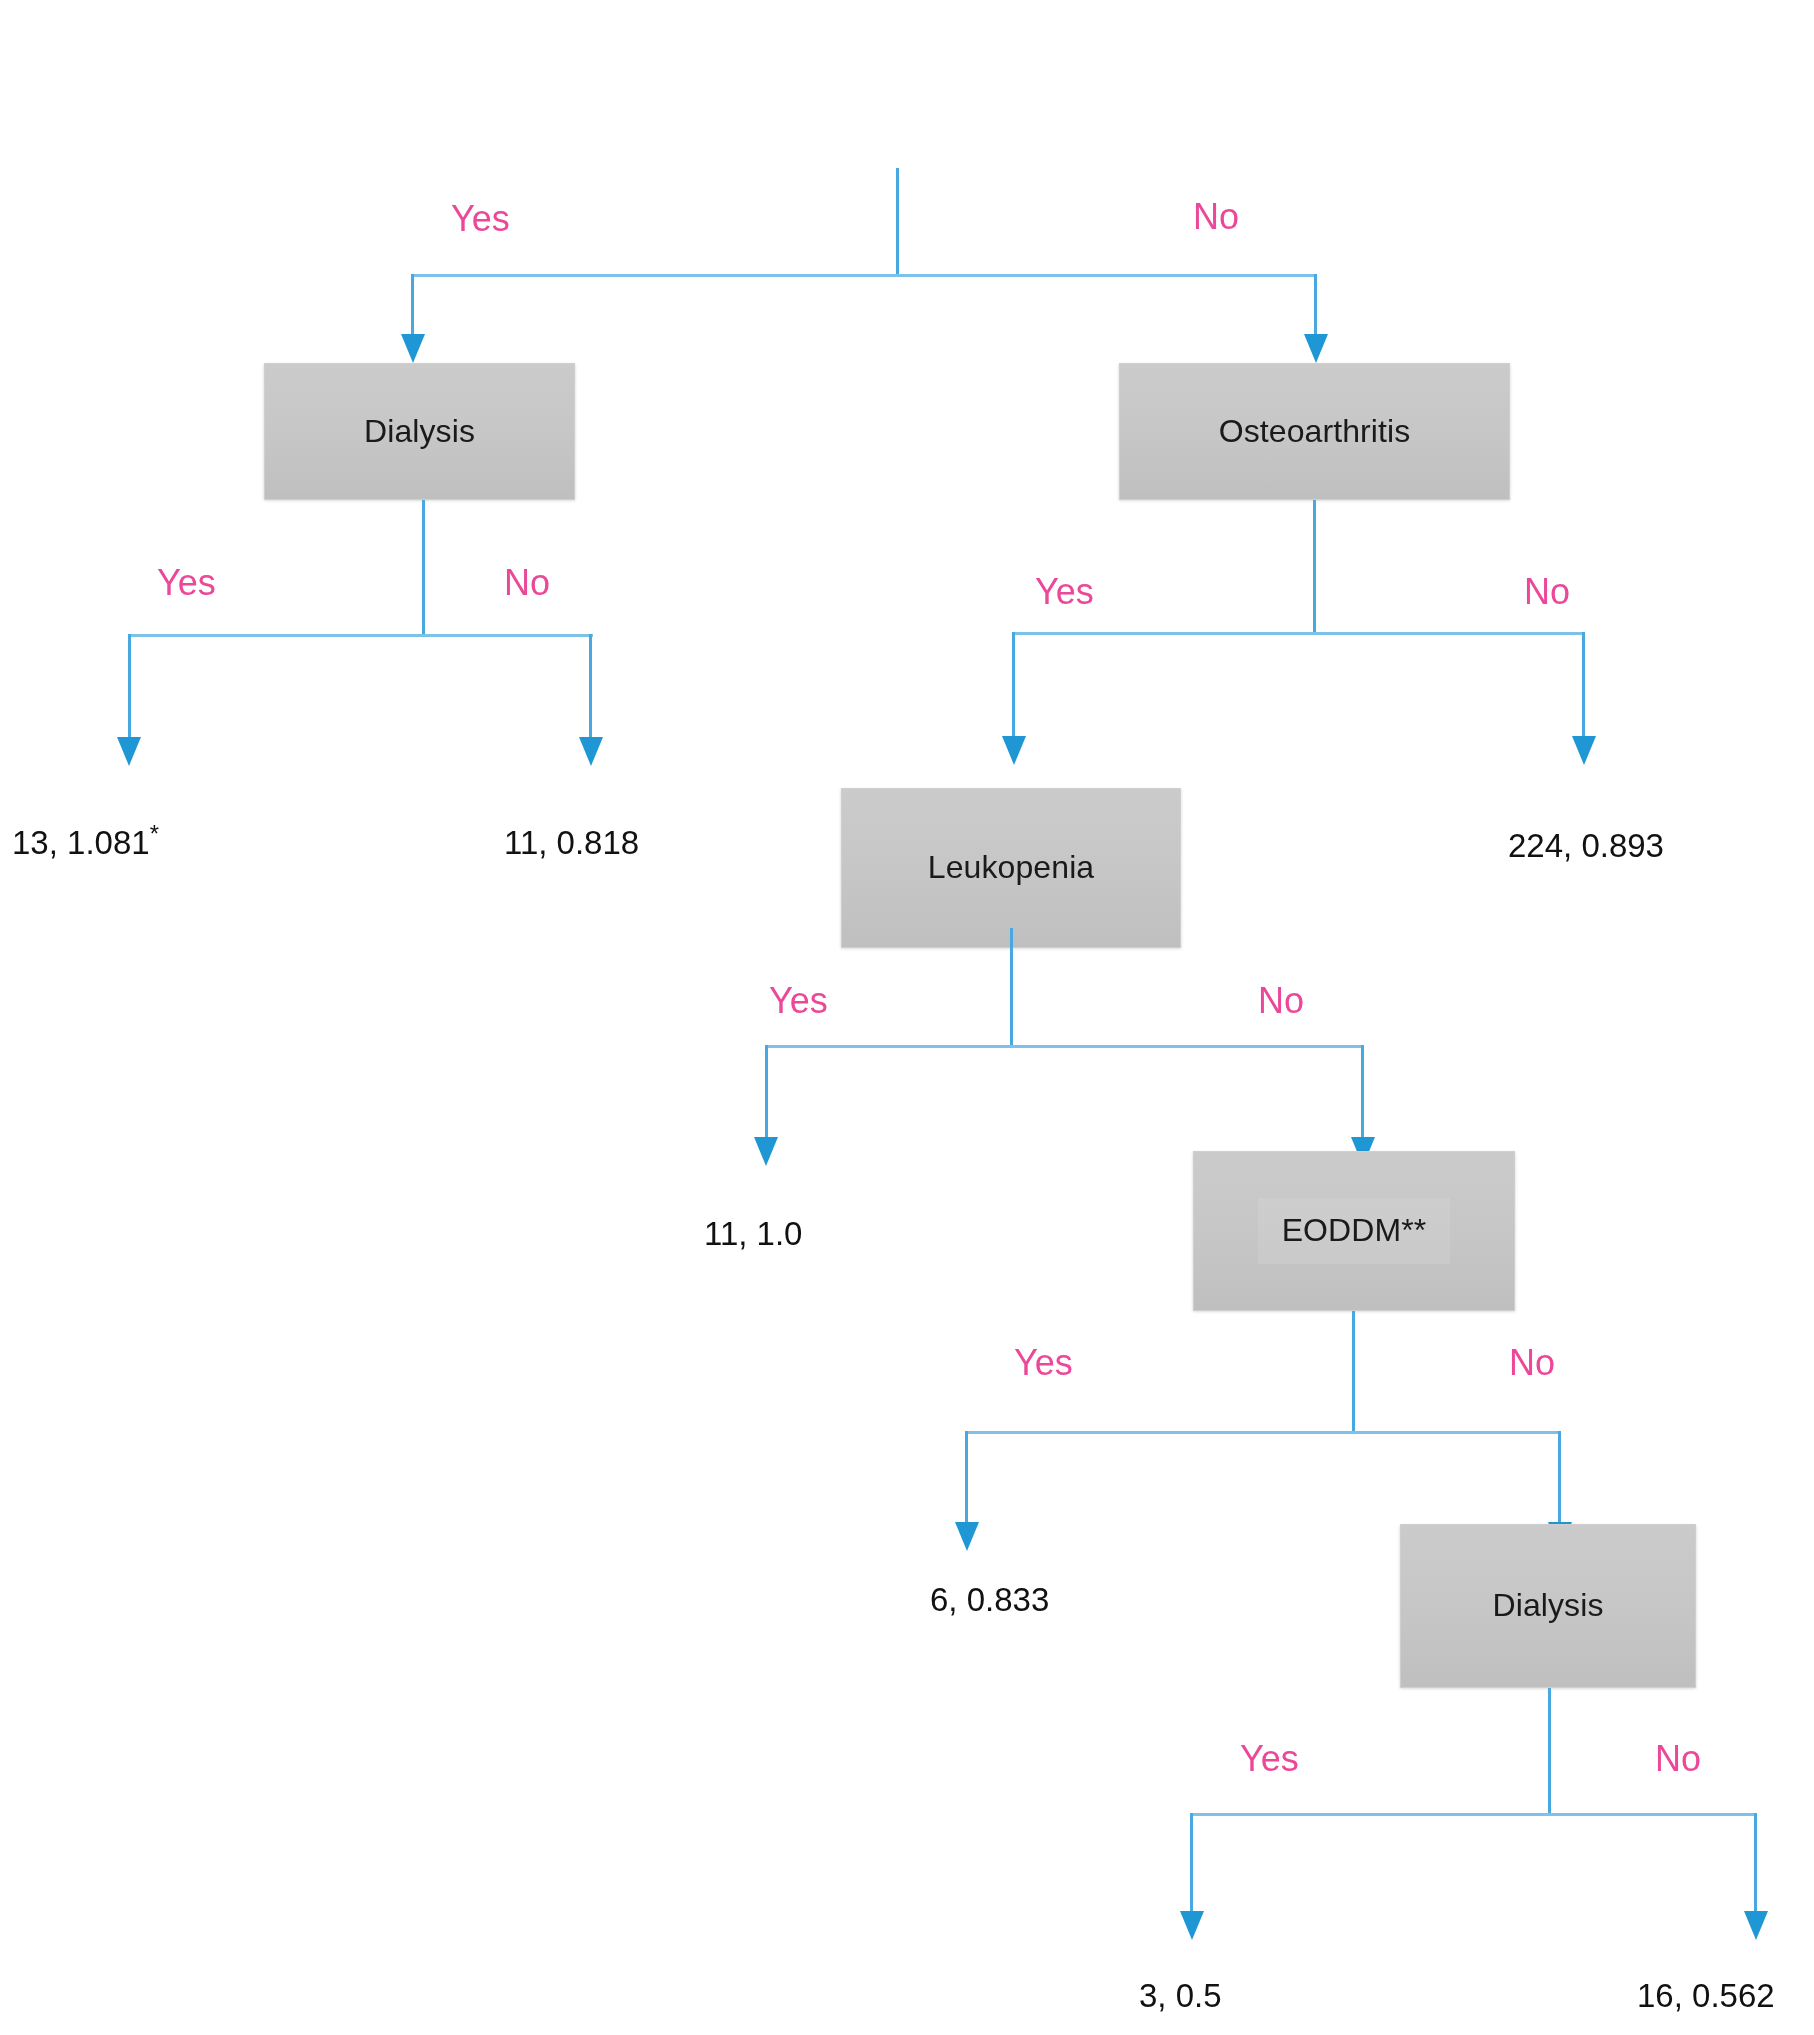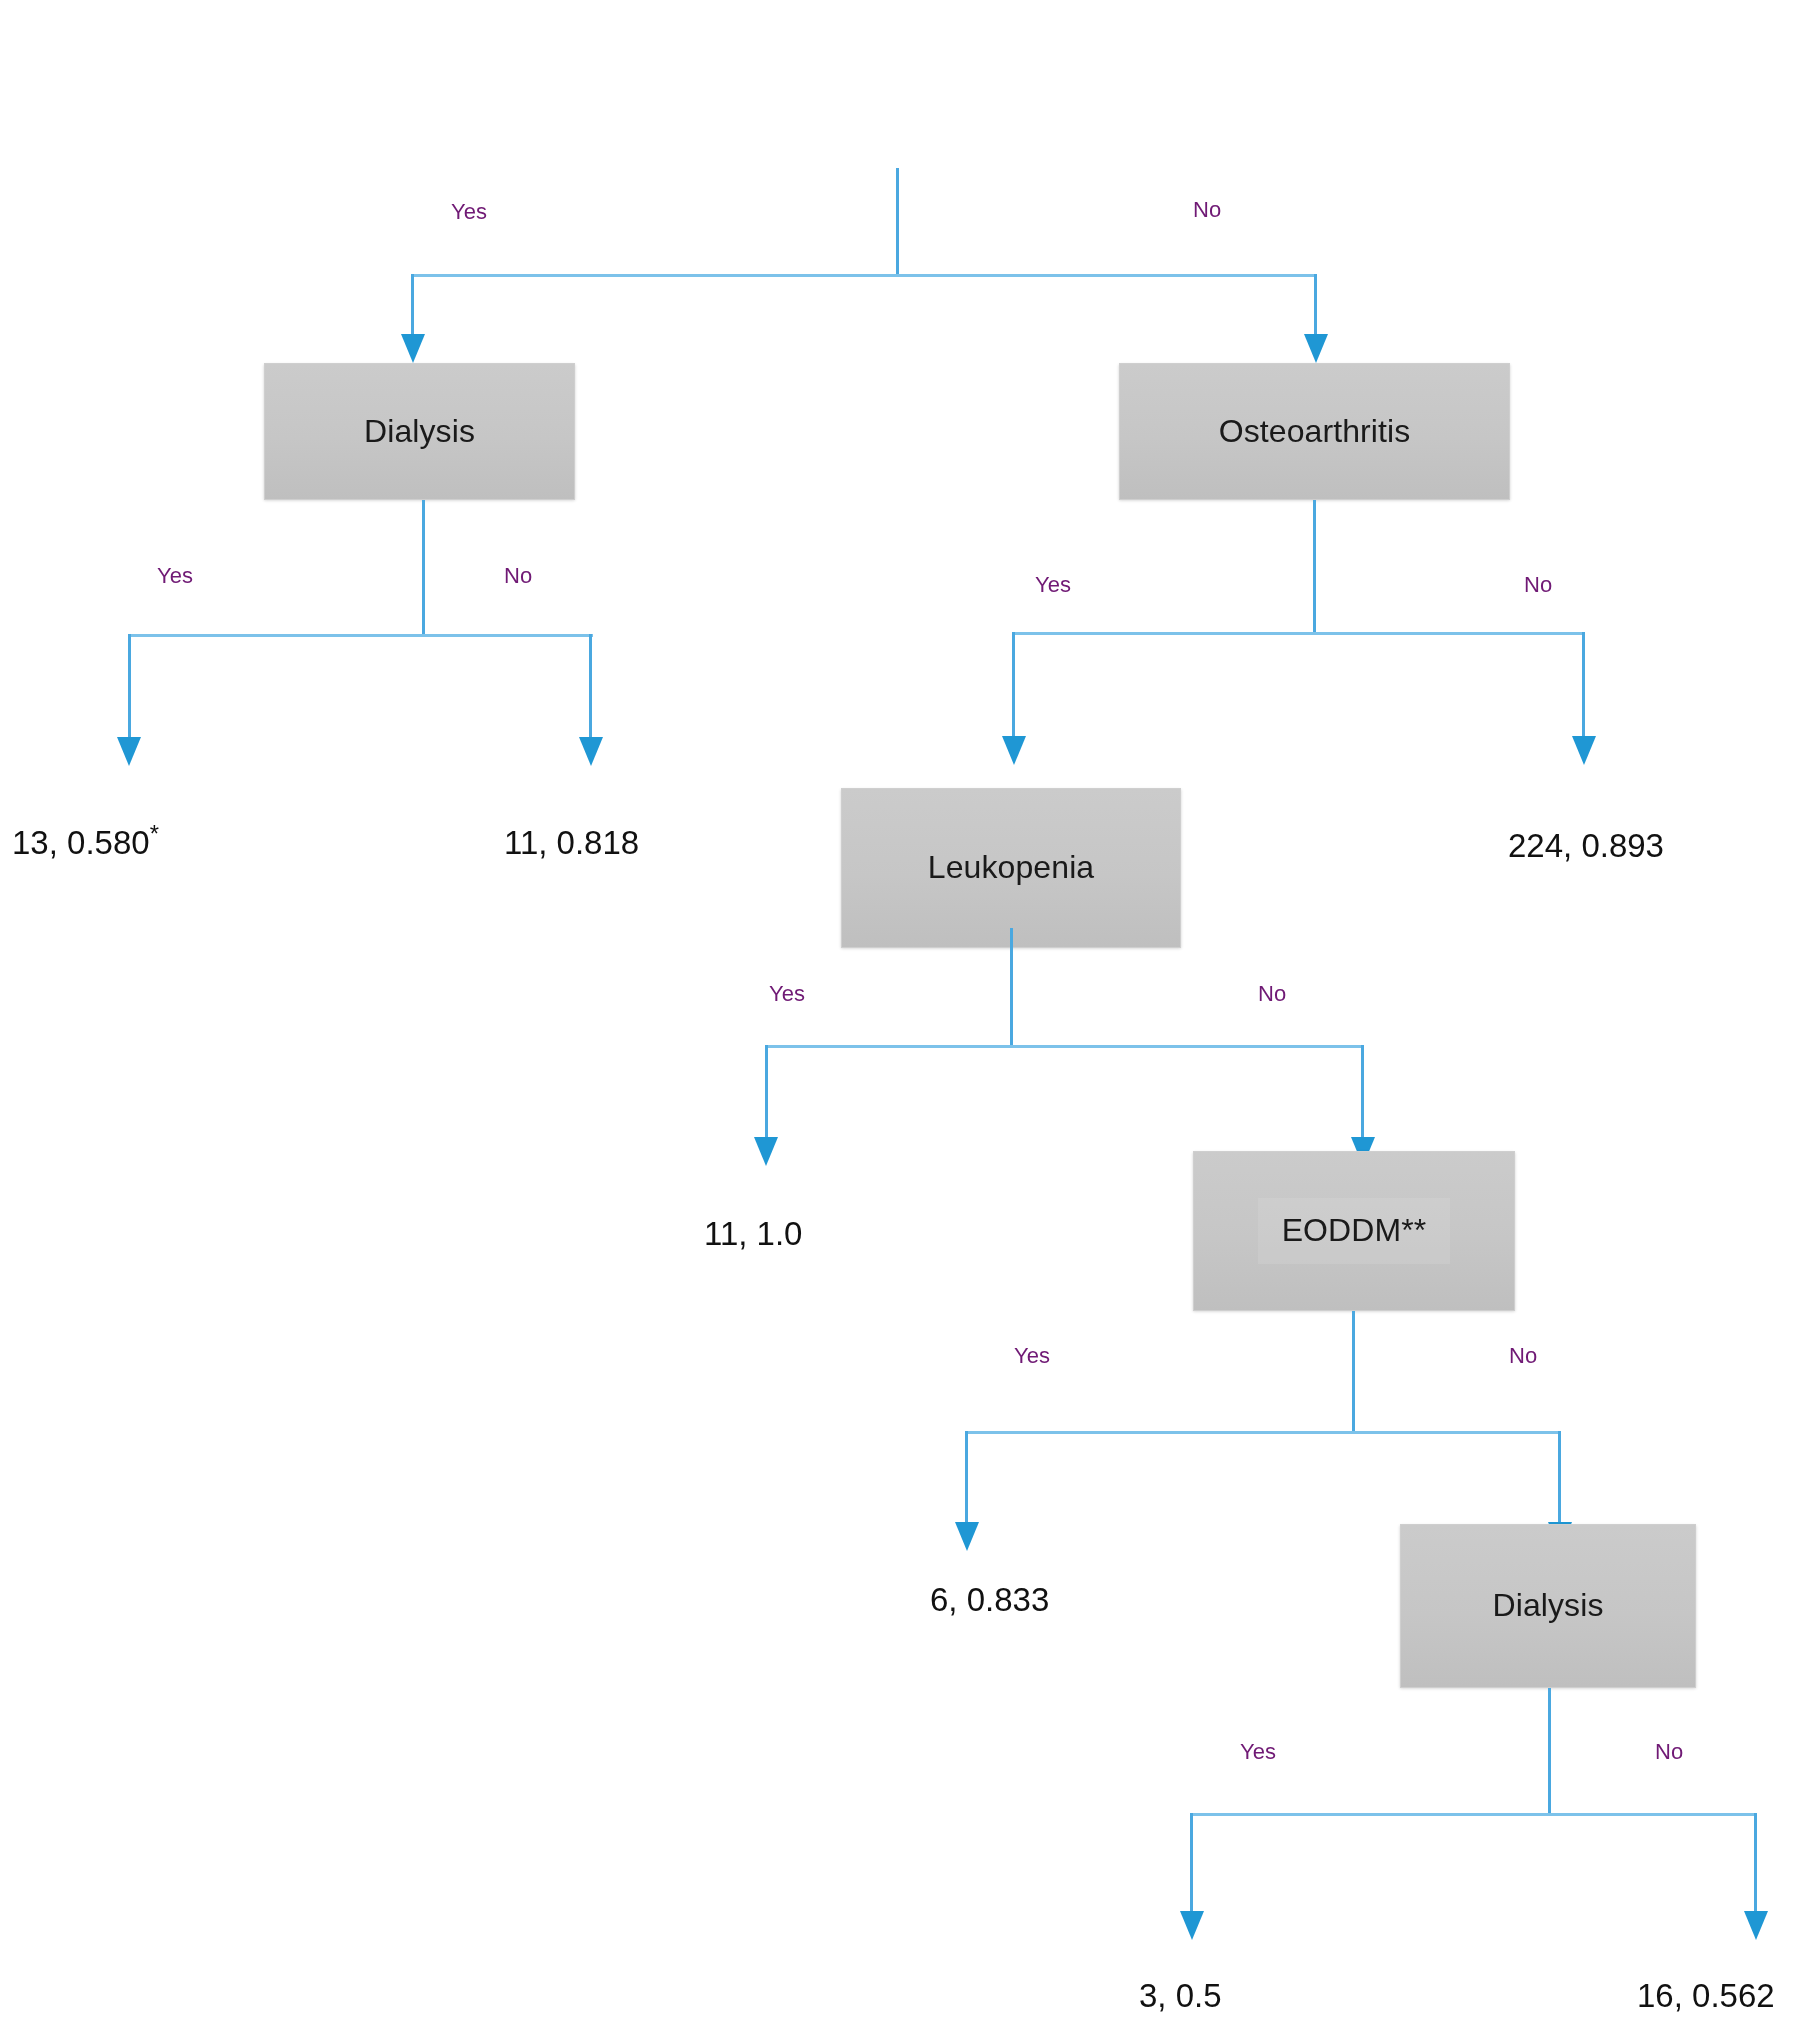--- a/index.html
+++ b/index.html
@@ -50,22 +50,22 @@
     line-height: 1;
   }
   .leaf sup {
     font-size: 0.72em;
     vertical-align: super;
     line-height: 0;
   }
   
   .branch-label {
     position: absolute;
-    color: #701a75;
-    font-size: 22px;
+    color: #ec4899;
+    font-size: 36px;
     white-space: nowrap;
     line-height: 1;
   }
   
   .vline {
     position: absolute;
     width: 3px;
     background: #4aa8e0;
   }
   .hline {
@@ -111,21 +111,21 @@
   <div class="hline" style="left:128px; top:634px; width:465px; height:3px;"></div>
   <div class="arm" style="left:128px; top:634px; width:3px; height:107px;"></div>
   <div class="arrow" style="left:117px; top:737px;"></div>
   <div class="arm" style="left:589px; top:634px; width:3px; height:107px;"></div>
   <div class="arrow" style="left:579px; top:737px;"></div>
 
   <div class="branch-label" style="left:157px; top:565px;">Yes</div>
   <div class="branch-label" style="left:504px; top:565px;">No</div>
 
   <div class="leaf" style="left:12px; top:826px;">
-    <span>13, 0.580</span><sup>*</sup>
+    <span>13, 1.081</span><sup>*</sup>
   </div>
   <div class="leaf" style="left:504px; top:826px;text-align:right;">11, 0.818</div>
 
   <div class="node" style="left:1119px; top:363px; width:391px; height:137px;">
     <span class="node-inner">Osteoarthritis</span>
   </div>
 
   <div class="vline" style="left:1313px; top:500px; width:3px; height:134px;"></div>
   <div class="hline" style="left:1012px; top:632px; width:573px; height:3px;"></div>
   <div class="arm" style="left:1012px; top:632px; width:3px; height:107px;"></div>

